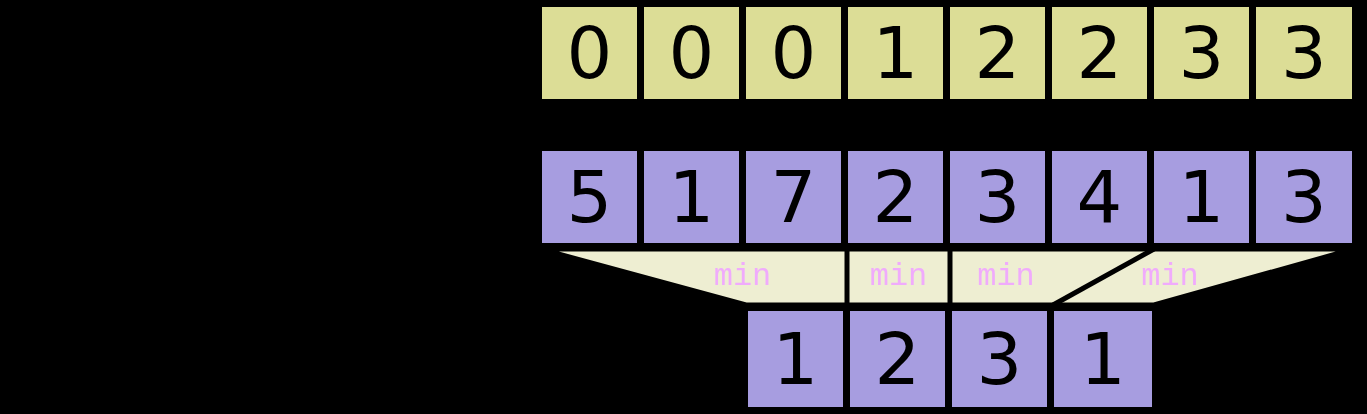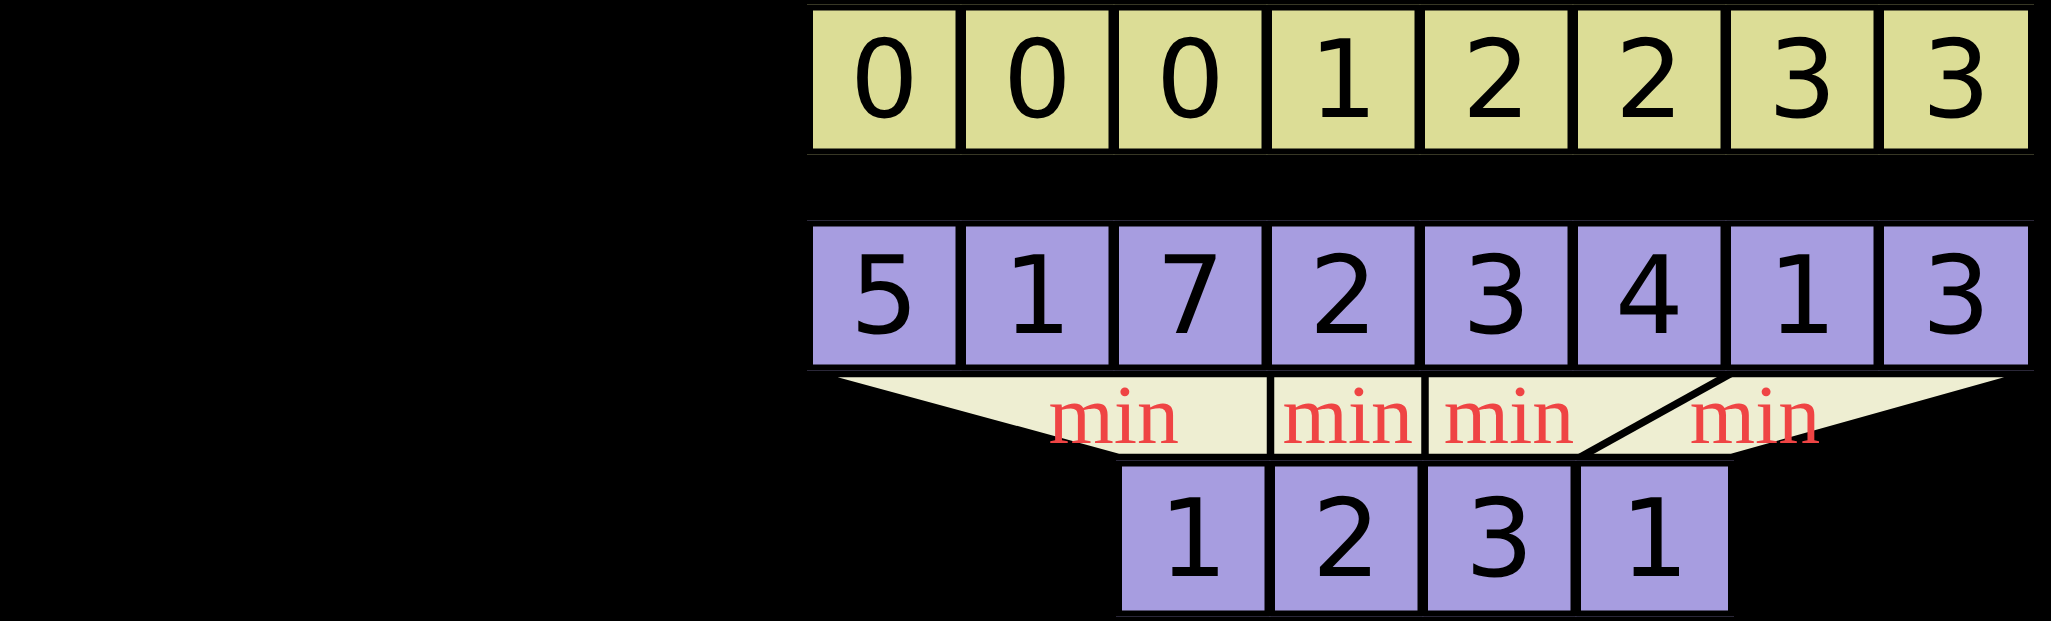--- a/index.html
+++ b/index.html
@@ -41,24 +41,24 @@
     width: 1367px;
     height: 414px;
     pointer-events: none;
   }
   .min-label {
     position: absolute;
     box-sizing: border-box;
     display: flex;
     align-items: center;
     justify-content: center;
-    font-size: 56px;
+    font-size: 32px;
     line-height: 1;
-    color: #ef4444;
-    font-family: Liberation Serif, serif;
+    color: #f0abfc;
+    font-family: Liberation Mono, monospace;
     user-select: none;
   }
 </style>
 </head>
 <body>
 
 <div id="stage">
 
   <svg id="funnel-band" viewBox="0 0 1367 414" xmlns="http://www.w3.org/2000/svg">
 

